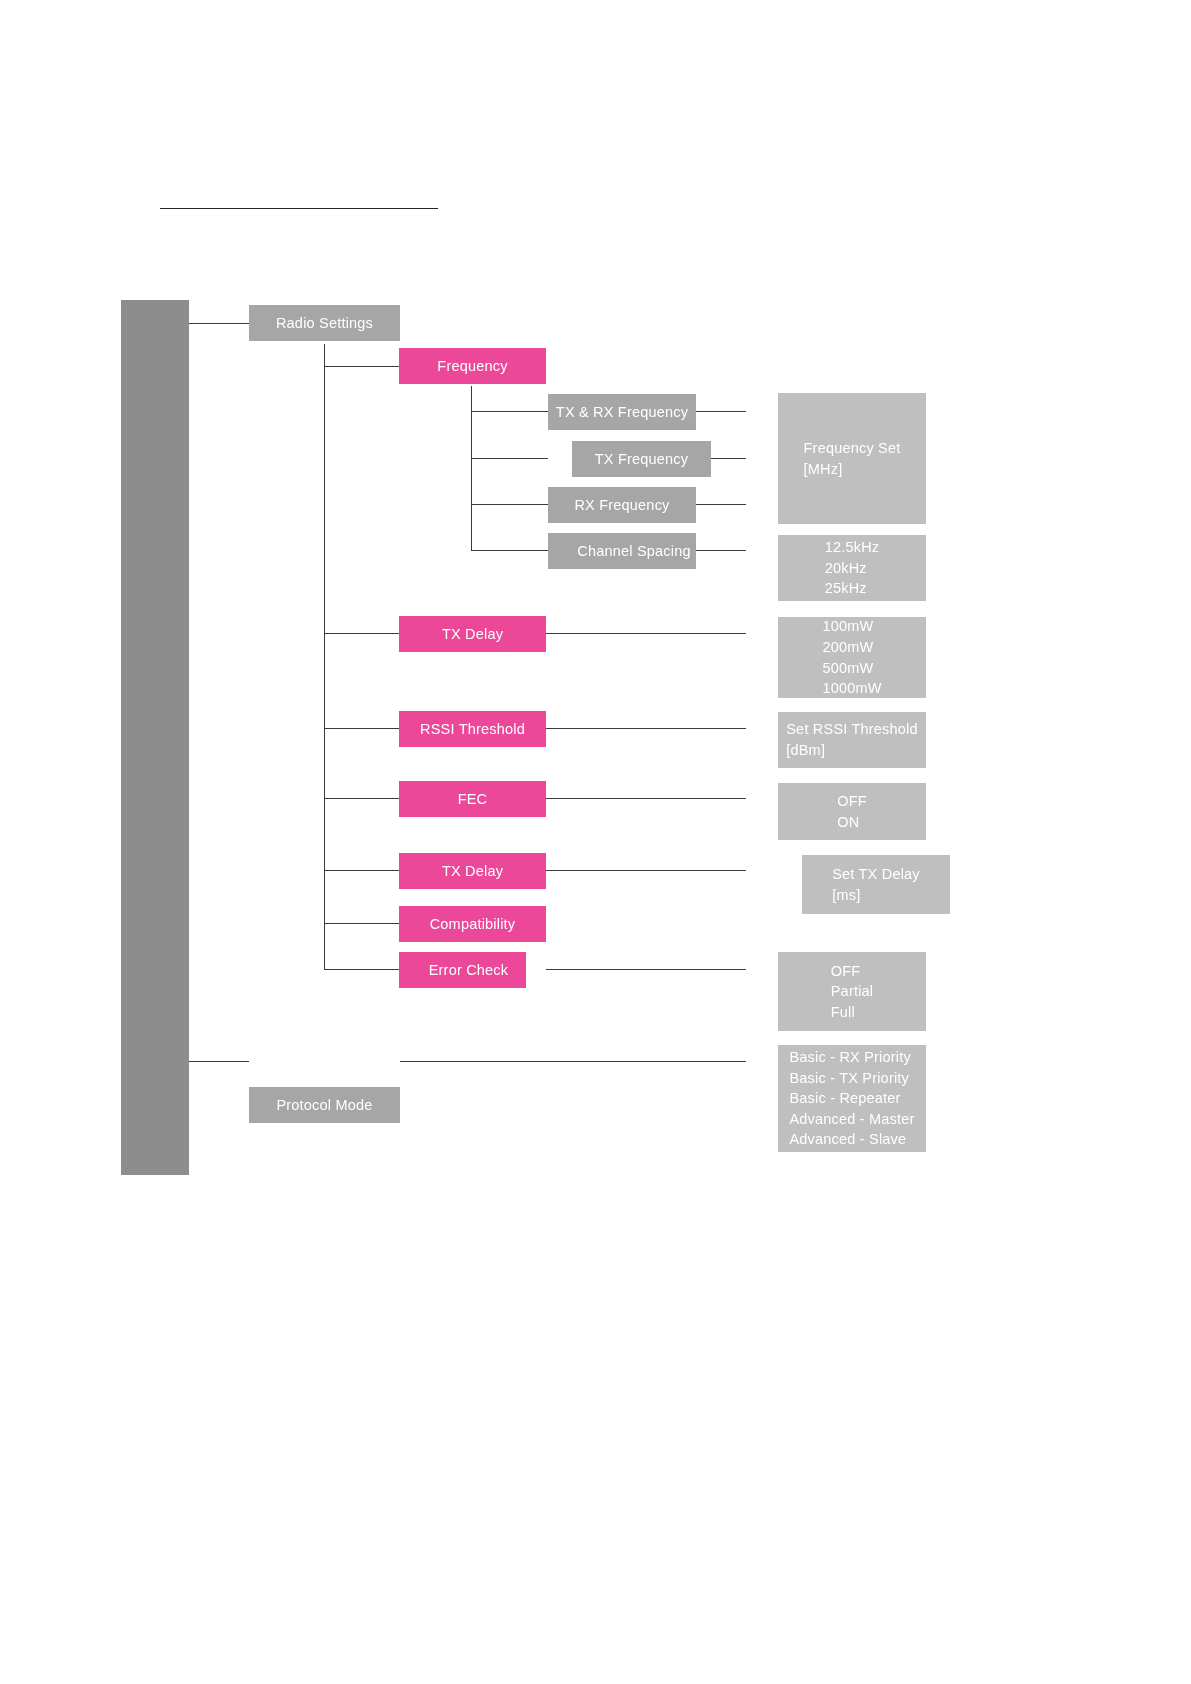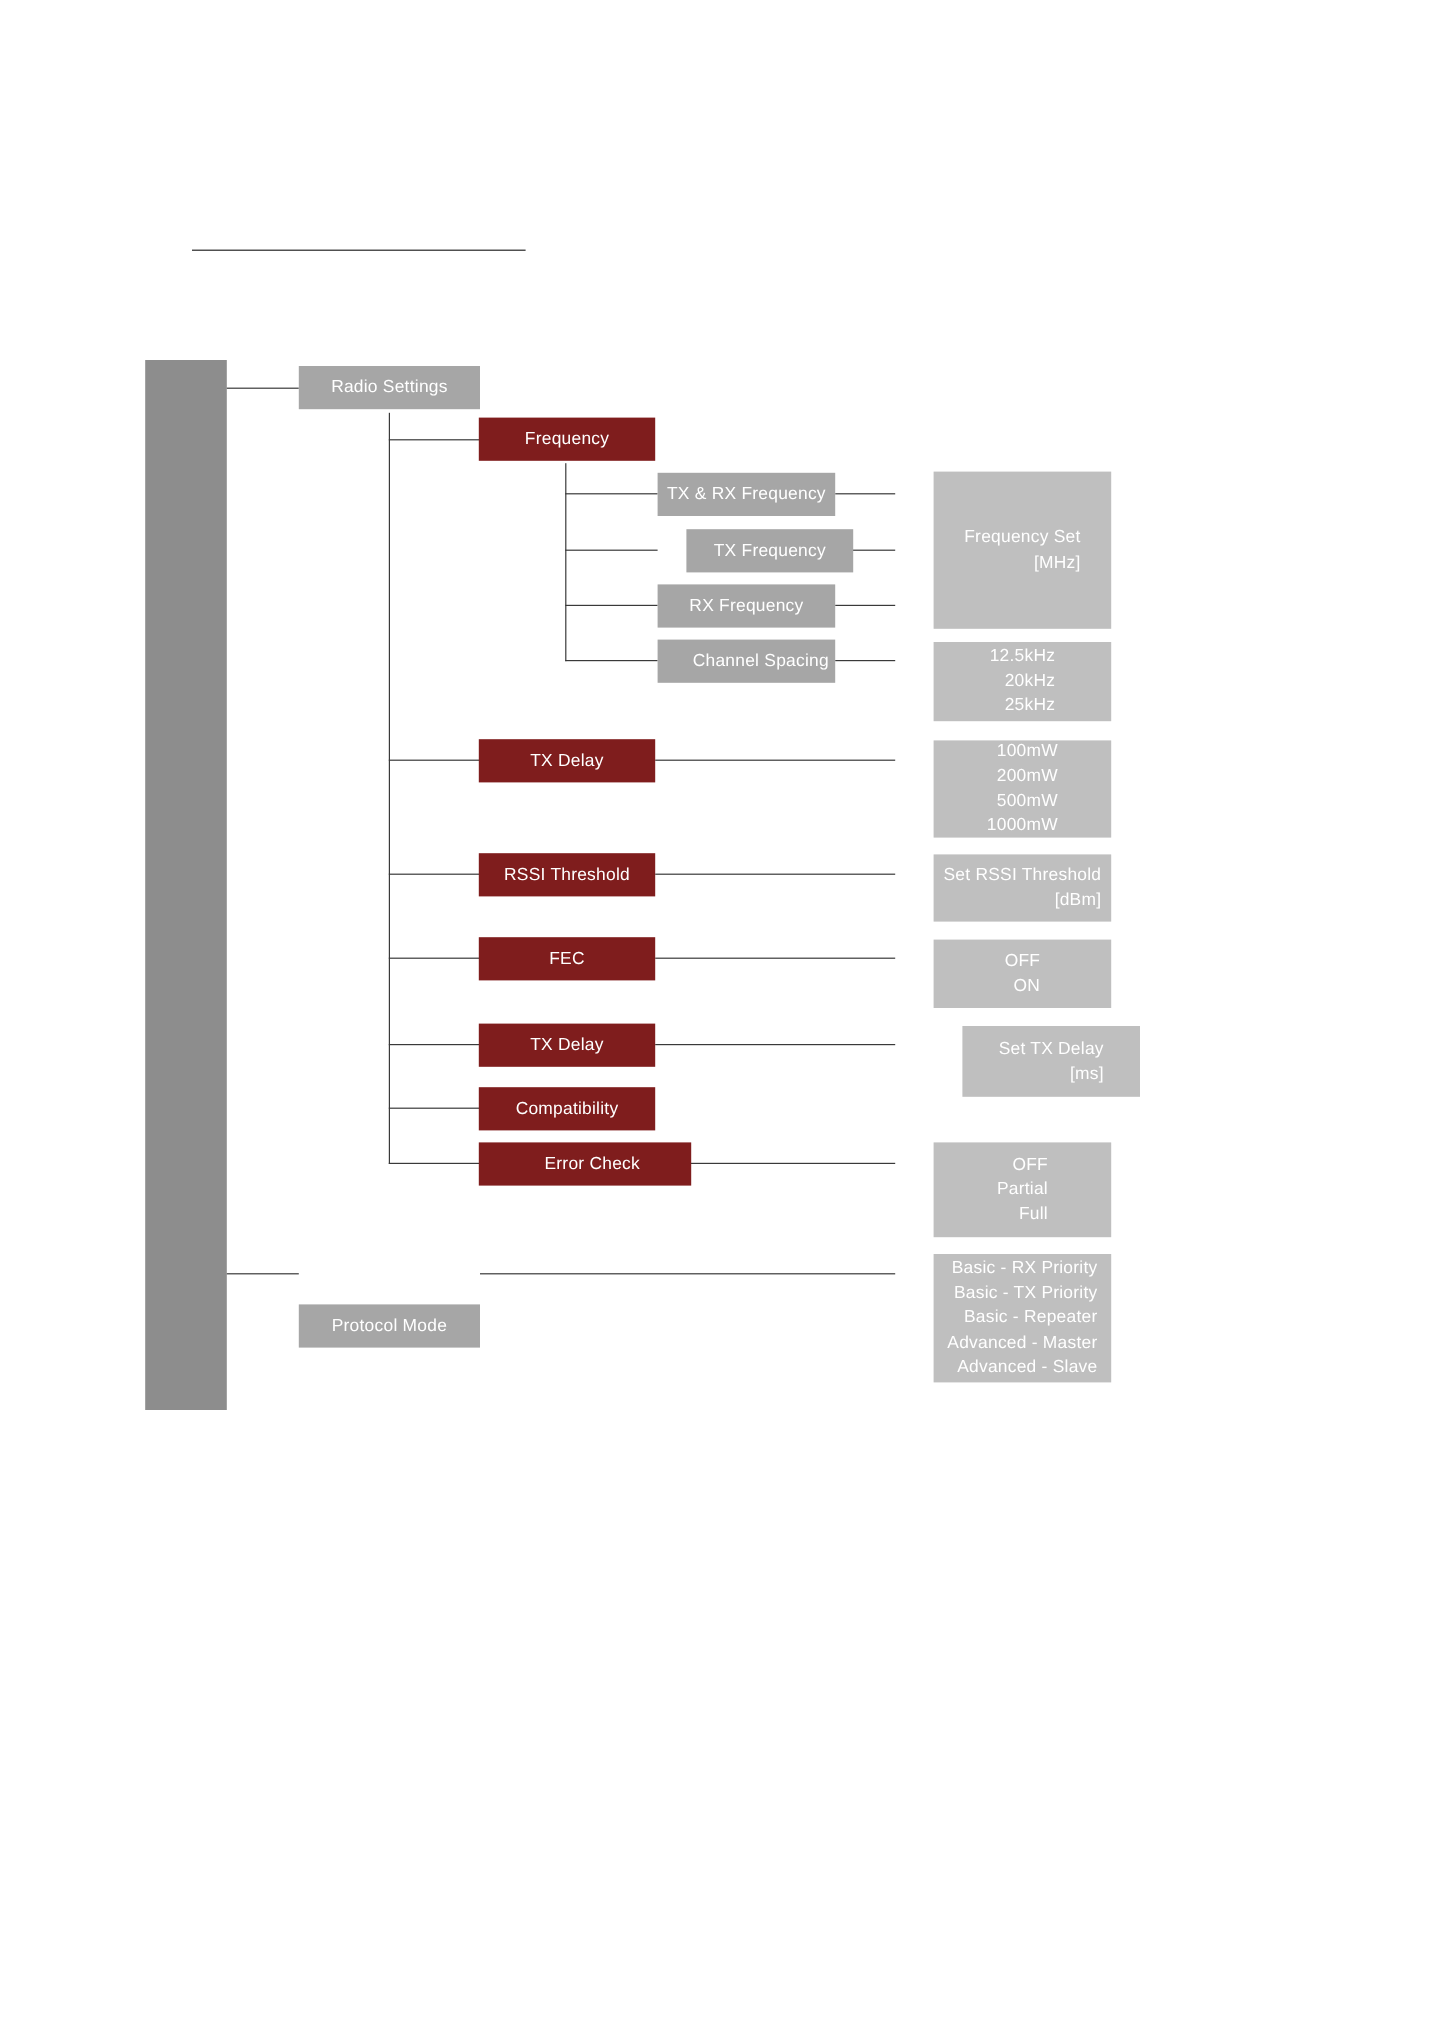--- a/index.html
+++ b/index.html
@@ -36,29 +36,29 @@
   }
 
   
   .node {
     position: absolute;
     background: #a6a6a6;
     color: #ffffff;
     display: flex;
     align-items: center;
     justify-content: center;
-    text-align: right;
+    text-align: left;
     font-size: 14.5px;
     line-height: 1.42;
     letter-spacing: 0.2px;
     box-sizing: border-box;
     padding: 2px 4px;
   }
   .node.level1 { background: #a6a6a6; }
-  .node.level2 { background: #7f1d1d; }
+  .node.level2 { background: #ec4899; }
   .node.level3 { background: #a6a6a6; }
   .node.values {
     background: #bfbfbf;
     color: #ffffff;
     margin-left: 32px;
   }
   .node .lines {
     white-space: pre-line;
   }
 
@@ -138,21 +138,21 @@
 </div>
 
 <div class="node level2" style="left:399px; top:853px; width:147px; height:36px;">
   <span class="lines">TX Delay</span>
 </div>
 
 <div class="node level2" style="left:399px; top:906px; width:147px; height:36px;">
   <span class="lines">Compatibility</span>
 </div>
 
-<div class="node level2" style="left:399px; top:952px; width:177px; height:36px;padding-left:16px;">
+<div class="node level2" style="left:399px; top:952px; width:127px; height:36px;padding-left:16px;">
   <span class="lines">Error Check</span>
 </div>
 
 <div class="node level3" style="left:548px; top:394px; width:148px; height:36px;">
   <span class="lines">TX &amp; RX Frequency</span>
 </div>
 
 <div class="node level3" style="left:572px; top:441px; width:139px; height:36px;">
   <span class="lines">TX Frequency</span>
 </div>

